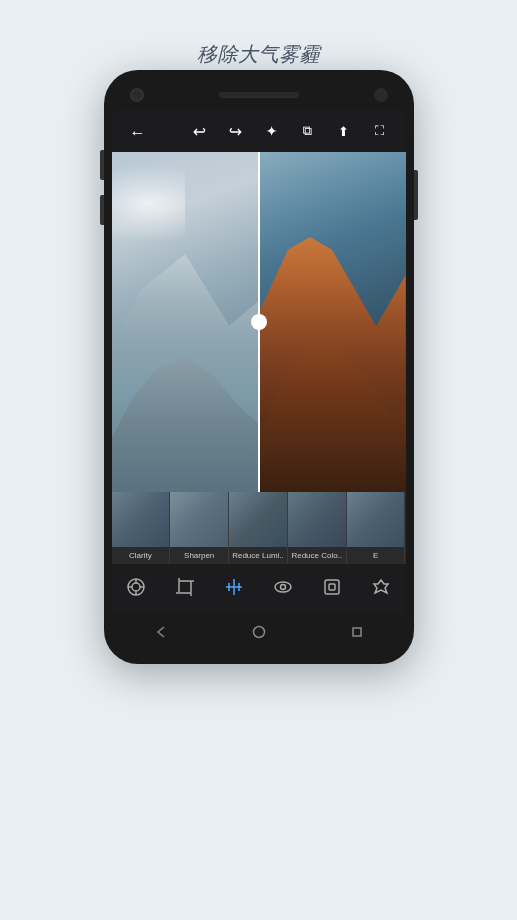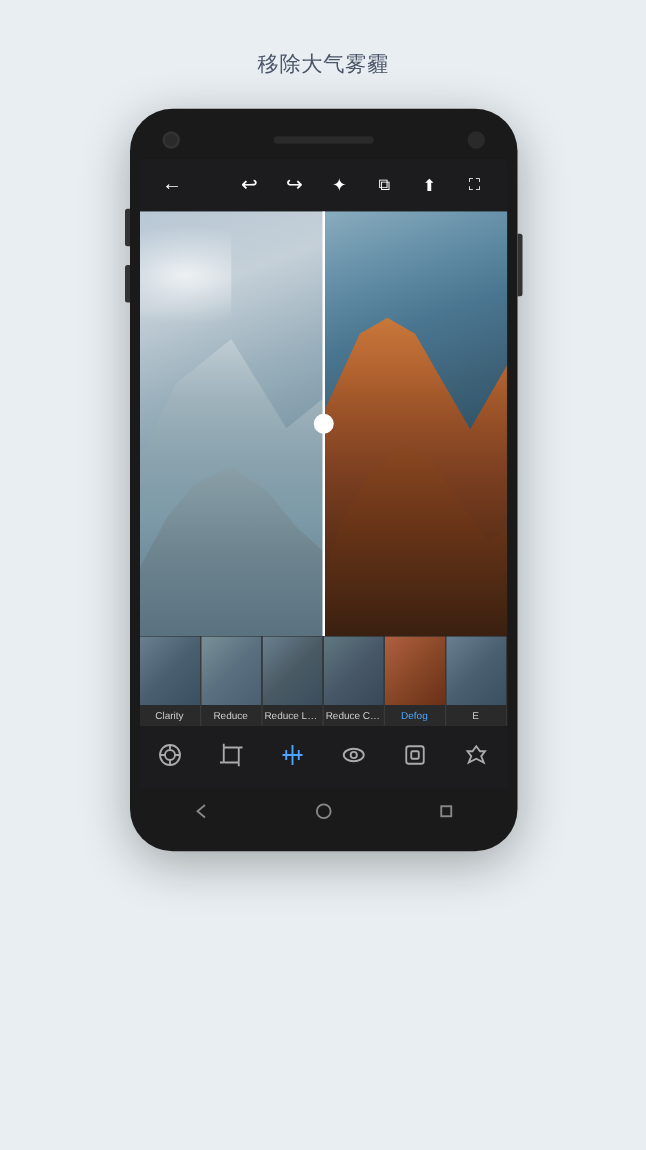--- a/index.html
+++ b/index.html
@@ -9,25 +9,25 @@
       background-color: #e8eef2;
       font-family: 'PingFang SC', 'Microsoft YaHei', sans-serif;
       overflow: hidden;
       position: relative;
     }
 
     
     .header-text {
       text-align: center;
       padding-top: 38px;
-      padding-bottom: 22px;
       color: #4a5568;
-      font-size: 17px;
+      font-size: 20px;
       line-height: 1.6;
       letter-spacing: 0.5px;
+      font-style: italic;
     }
 
     
     .phone-mockup {
       width: 310px;
       margin: 0 auto;
       background: #1a1a1a;
       border-radius: 34px;
       padding: 14px 8px 14px 8px;
       box-shadow: 0 10px 40px rgba(0,0,0,0.3);
@@ -379,33 +379,29 @@
       </div>
     </div>
 
     <div class="thumbnail-strip">
       <div class="thumb-item">
         <div class="thumb-bg thumb-bg-1"></div>
         <div class="thumb-label">Clarity</div>
       </div>
       <div class="thumb-item">
         <div class="thumb-bg thumb-bg-2"></div>
-        <div class="thumb-label">Reduce</div>
+        <div class="thumb-label">Sharpen</div>
       </div>
       <div class="thumb-item">
         <div class="thumb-bg thumb-bg-3"></div>
         <div class="thumb-label">Reduce Lumi..</div>
       </div>
       <div class="thumb-item">
         <div class="thumb-bg thumb-bg-4"></div>
         <div class="thumb-label">Reduce Colo..</div>
-      </div>
-      <div class="thumb-item">
-        <div class="thumb-bg thumb-bg-5"></div>
-        <div class="thumb-label active">Defog</div>
       </div>
       <div class="thumb-item">
         <div class="thumb-bg thumb-bg-6"></div>
         <div class="thumb-label">E</div>
       </div>
     </div>
 
     <div class="bottom-toolbar">
       <div class="bottom-icon">
         <svg width="20" height="20" viewBox="0 0 20 20" fill="none">

